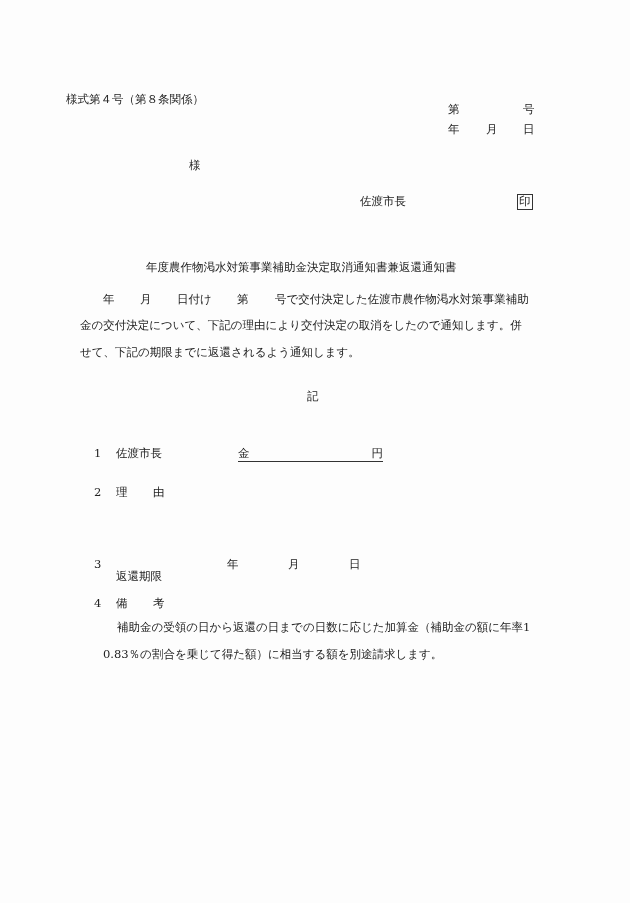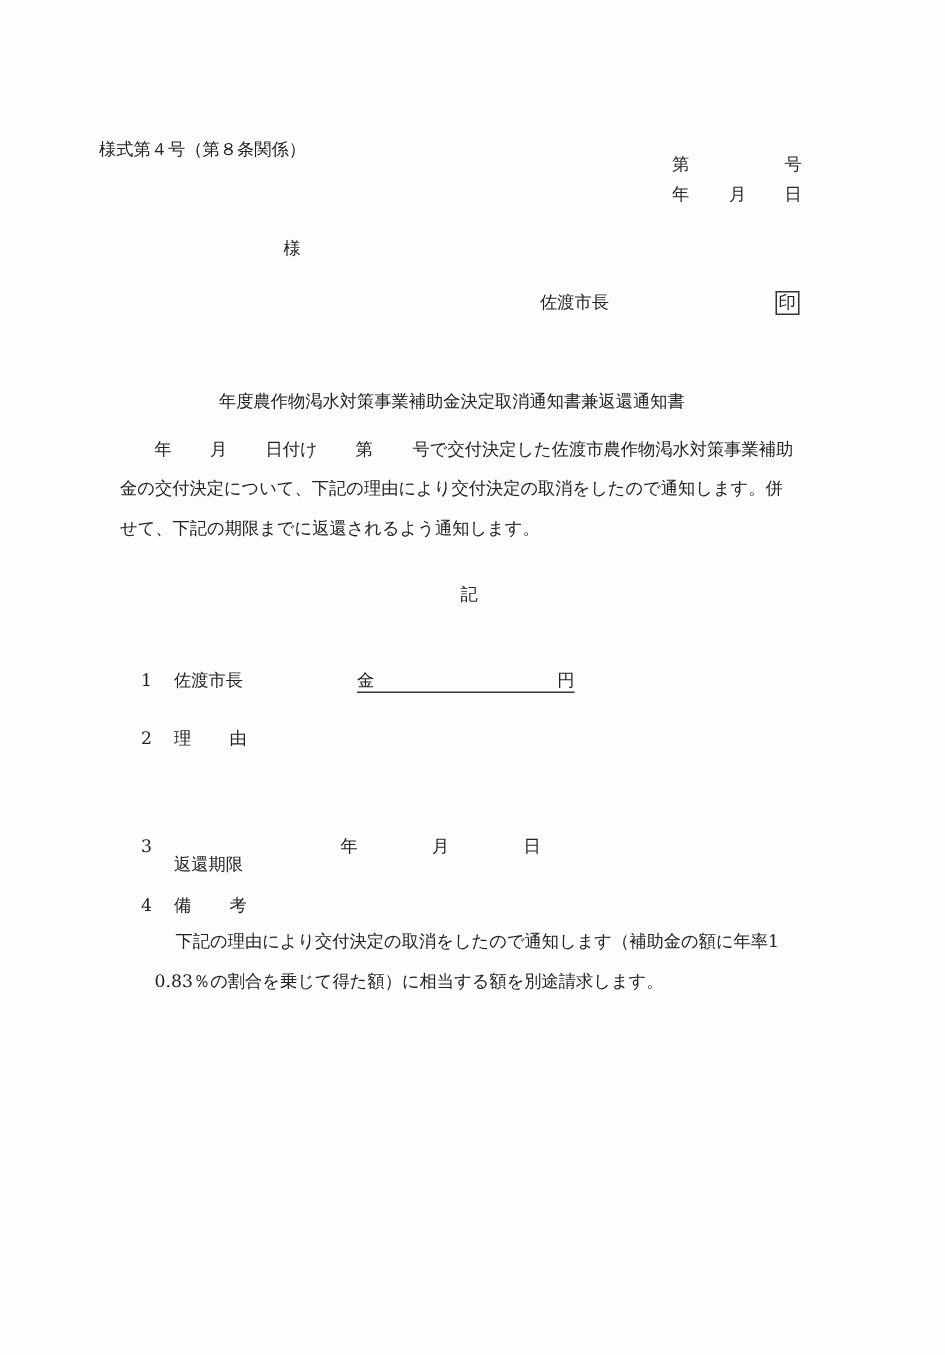--- a/index.html
+++ b/index.html
@@ -61,16 +61,16 @@
   <div class="abs" style="left:94px; top:559px;">3</div>
   <div class="abs" style="left:116px; top:559px;margin-top:12px;">返還期限</div>
   <div class="abs" style="left:227px; top:559px;">年</div>
   <div class="abs" style="left:288px; top:559px;">月</div>
   <div class="abs" style="left:349px; top:559px;">日</div>
 
   <div class="abs" style="left:94px; top:598px;">4</div>
   <div class="abs" style="left:116px; top:598px;">備</div>
   <div class="abs" style="left:153px; top:598px;">考</div>
 
-  <div class="abs" style="left:117px; top:622px;">下記の理由により交付決定の取消をしたので通知します（補助金の額に年率1</div>
+  <div class="abs" style="left:117px; top:622px;">補助金の受領の日から返還の日までの日数に応じた加算金（補助金の額に年率1</div>
   <div class="abs" style="left:103px; top:649px;">0.83％の割合を乗じて得た額）に相当する額を別途請求します。</div>
 
 </div>
 
 </body></html>

